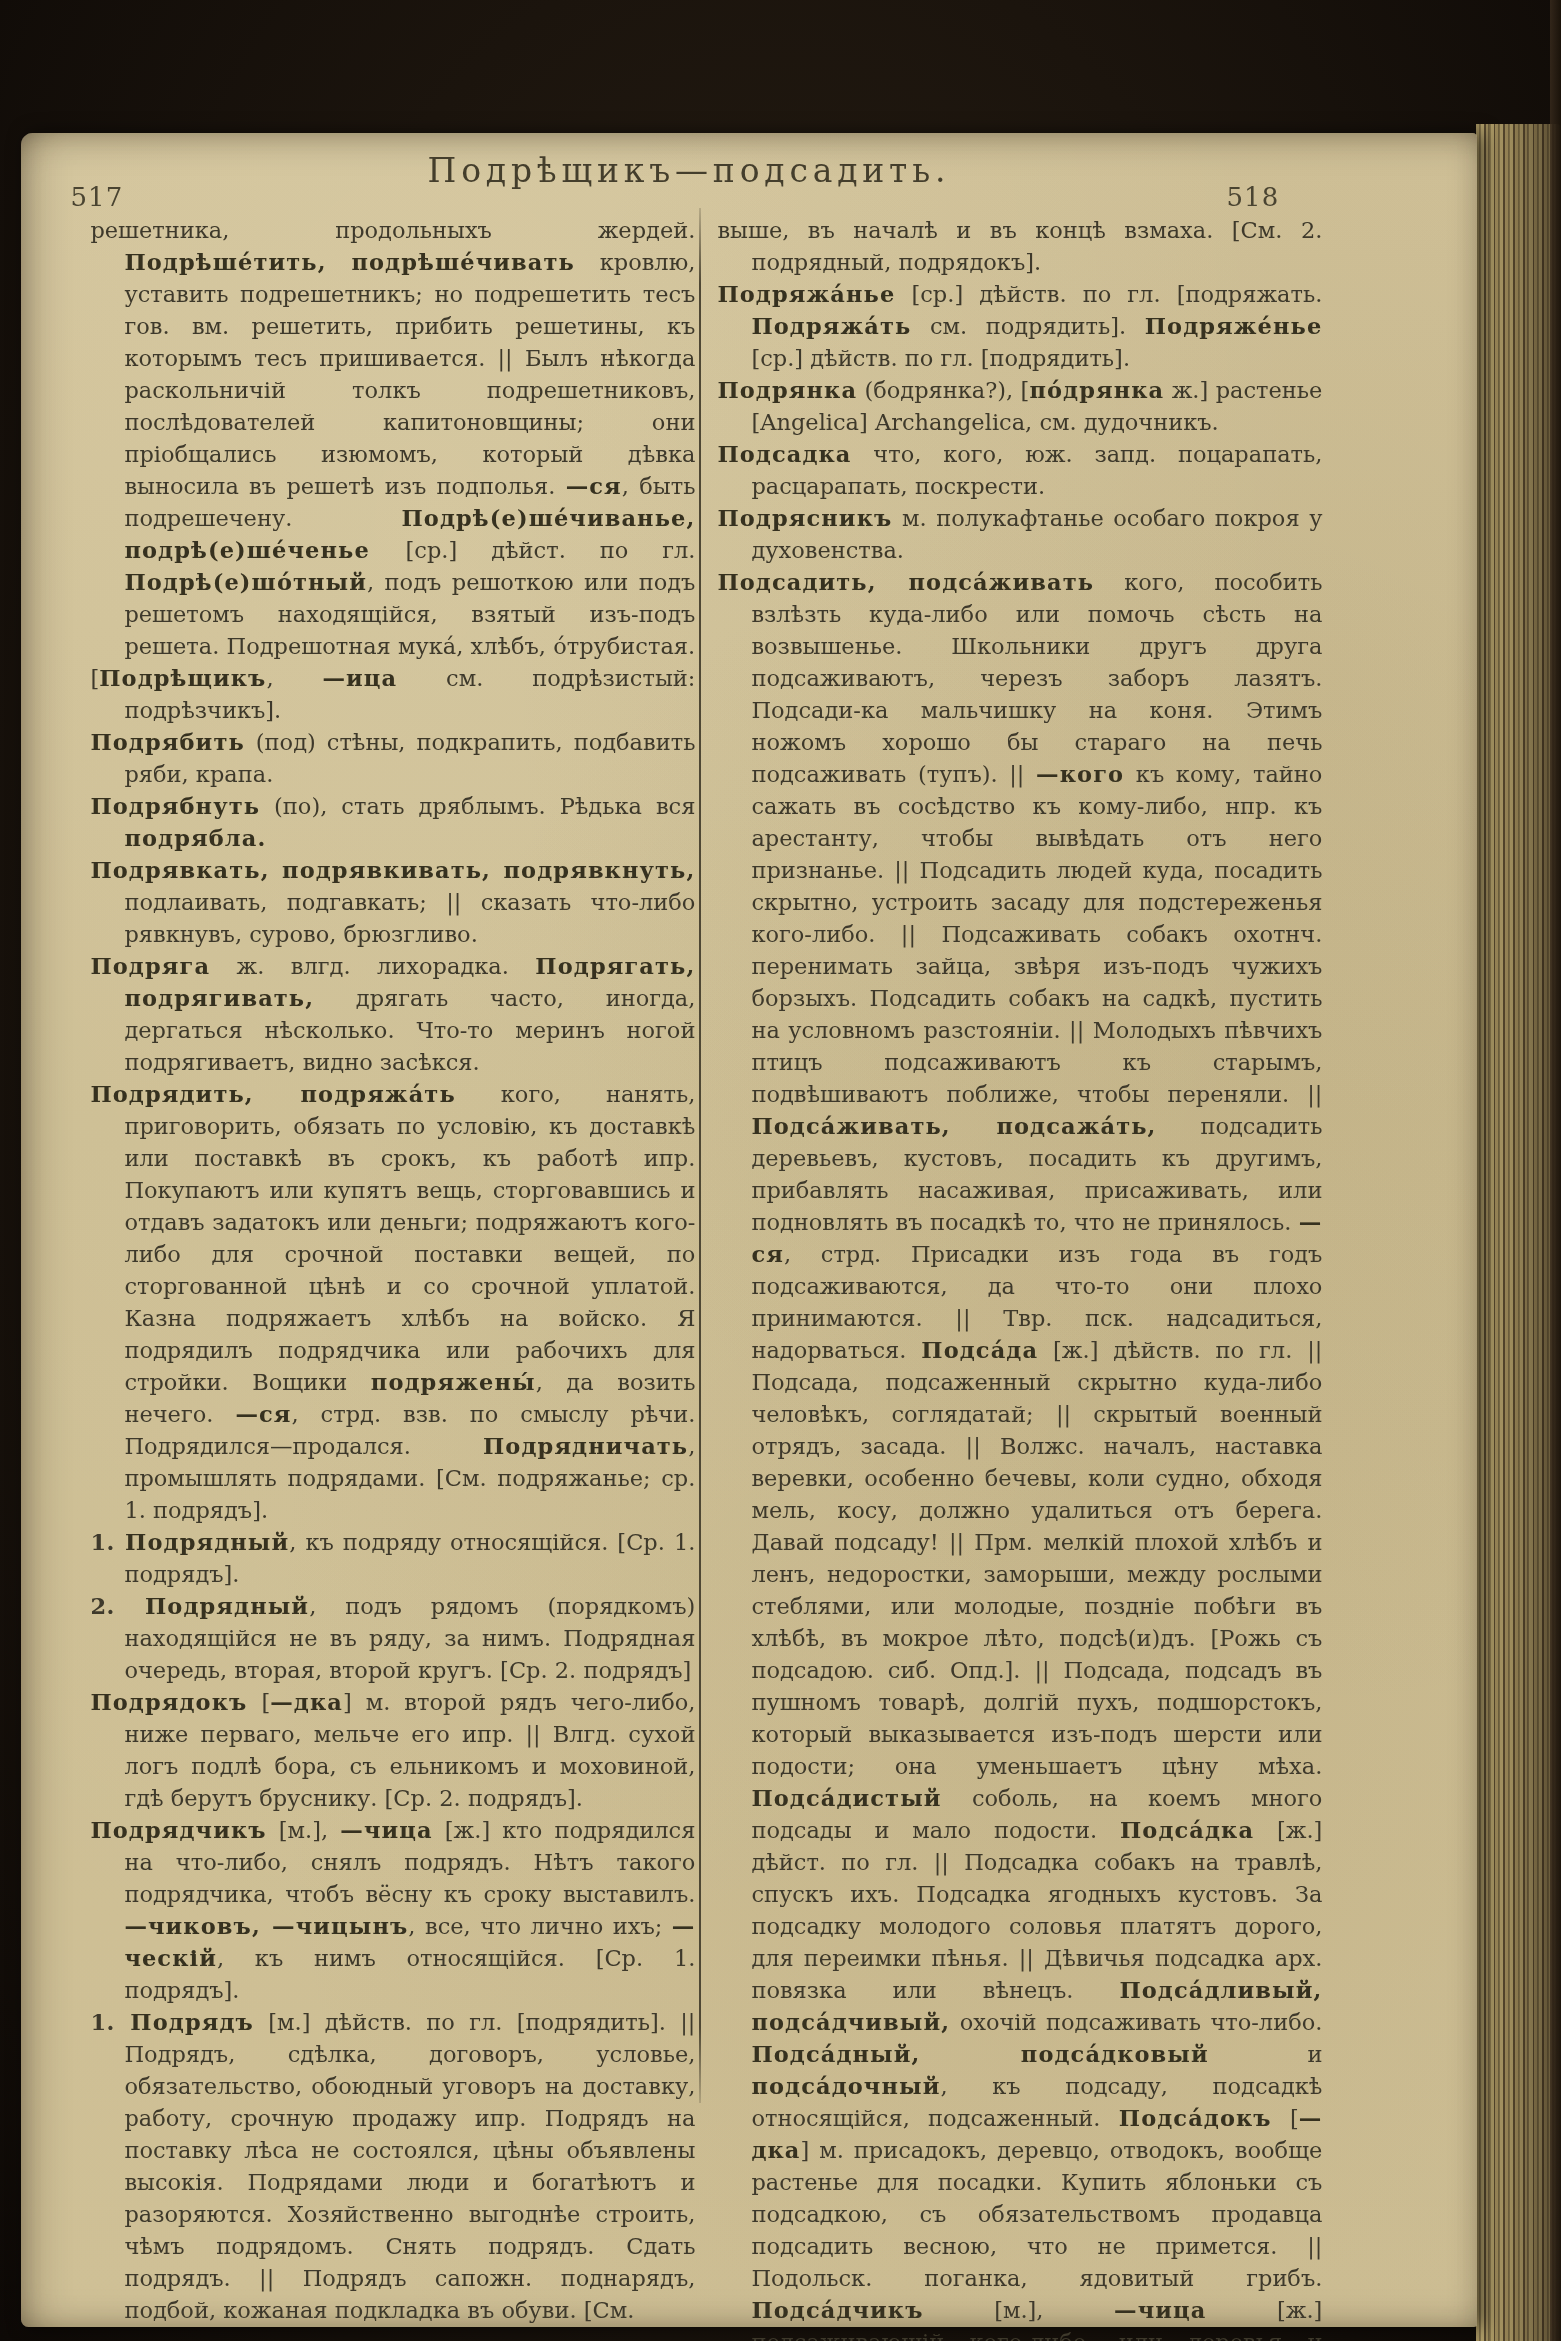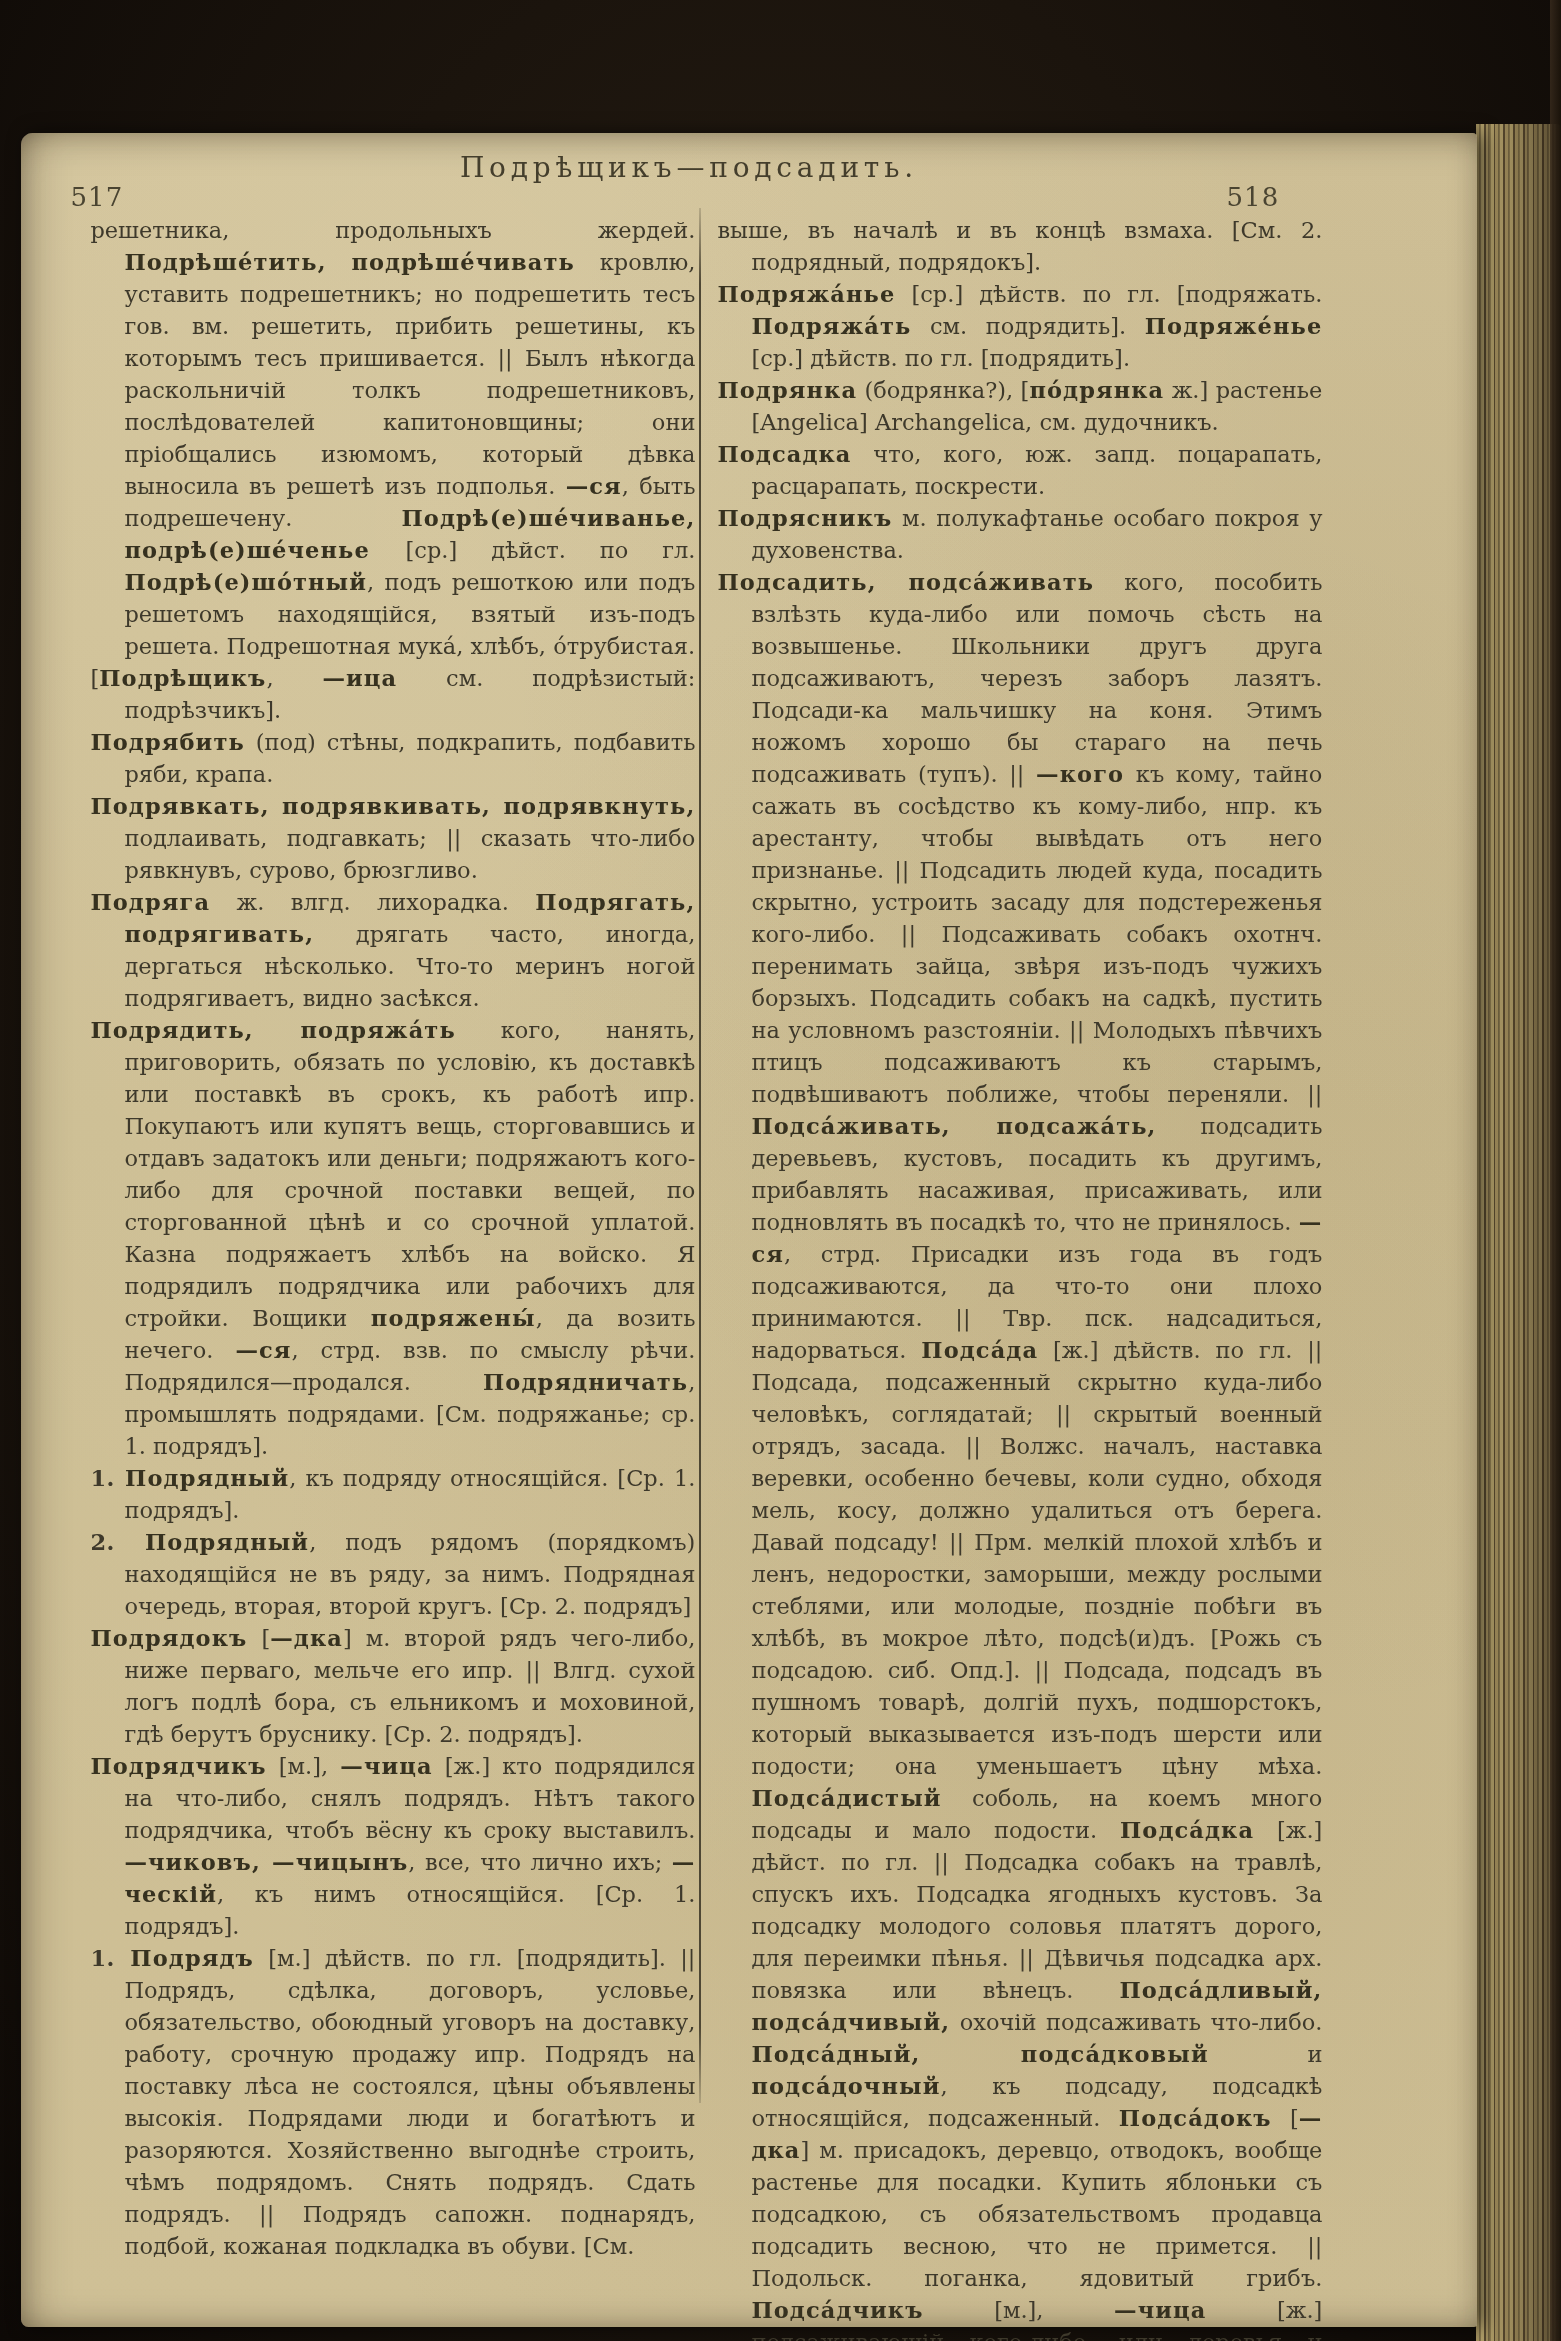--- a/index.html
+++ b/index.html
@@ -48,21 +48,21 @@
 
   .page-num {
     position: absolute; top: 20.4px;
     font-size: 26px; color: #4a4431; letter-spacing: 1.1px; margin-top: 29px;
   }
   .page-num.left  { left: 49px;  }
   .page-num.right { left: 1205px; }
   .running-head {
     position: absolute; top: 18px; left: 0; width: 1335px;
     text-align: center;
-    font-size: 28px; letter-spacing: 4.8px; color: #443e2c;
+    font-size: 33px; letter-spacing: 4.8px; color: #443e2c;
   }
 
   .column {
     position: absolute; top: 81px; width: 605px;
     font-size: 22.5px; line-height: 32px;
     text-align: justify;
   }
   .col-left  { left: 69px; }
   .col-right { left: 696px; }
 
@@ -87,20 +87,21 @@
 
   <div class="page">
     <div class="page-num left">517</div>
     <div class="running-head">Подрѣщикъ—подсадить.</div>
     <div class="page-num right">518</div>
 
     <div class="column col-left">
         <p class="entry"><span class="t-n">решетника, продольныхъ жердей. </span><span class="t-b">Подрѣшéтить, подрѣшéчивать </span><span class="t-i">кровлю</span><span class="t-n">, уставить подрешетникъ; но </span><span class="t-i">подрешетить тесъ</span><span class="t-n"> гов. вм. решетить, прибить решетины, къ которымъ тесъ пришивается. || Былъ нѣкогда раскольничій толкъ </span><span class="t-i">подрешетниковъ</span><span class="t-n">, послѣдователей капитоновщины; они пріобщались изюмомъ, который дѣвка выносила въ решетѣ изъ подполья. </span><span class="t-b">—ся</span><span class="t-n">, быть подрешечену. </span><span class="t-b">Подрѣ(е)шéчиванье, подрѣ(е)шéченье </span><span class="t-n">[ср.] дѣйст. по гл. </span><span class="t-b">Подрѣ(е)шóтный</span><span class="t-n">, подъ решоткою или подъ решетомъ находящійся, взятый изъ-подъ решета. </span><span class="t-i">Подрешотная мукá, хлѣбъ, </span><span class="t-n">óтрубистая.</span></p>
         <p class="entry"><span class="t-n">[</span><span class="t-b">Подрѣщикъ</span><span class="t-n">, </span><span class="t-b">—ица</span><span class="t-n"> см. </span><span class="t-i">подрѣзистый: подрѣзчикъ</span><span class="t-n">].</span></p>
         <p class="entry"><span class="t-b">Подрябить</span><span class="t-n"> (под) </span><span class="t-i">стѣны</span><span class="t-n">, подкрапить, подбавить ряби, крапа.</span></p>
+        <p class="entry"><span class="t-b">Подрябнуть</span><span class="t-n"> (по), стать дряблымъ. </span><span class="t-i">Рѣдька вся </span><span class="t-b">подрябла.</span></p>
         <p class="entry"><span class="t-b">Подрявкать, подрявкивать, подрявкнуть,</span><span class="t-n"> подлаивать, подгавкать; || сказать что-либо рявкнувъ, сурово, брюзгливо.</span></p>
         <p class="entry"><span class="t-b">Подряга</span><span class="t-n"> ж. </span><span class="t-i">влгд.</span><span class="t-n"> лихорадка. </span><span class="t-b">Подрягать, подрягивать,</span><span class="t-n"> дрягать часто, иногда, дергаться нѣсколько. </span><span class="t-i">Что-то меринъ ногой подрягиваетъ, видно засѣкся.</span></p>
         <p class="entry"><span class="t-b">Подрядить, подряжáть</span><span class="t-n"> кого, нанять, приговорить, обязать по условію, къ доставкѣ или поставкѣ въ срокъ, къ работѣ ипр. </span><span class="t-i">Покупаютъ</span><span class="t-n"> или </span><span class="t-i">купятъ</span><span class="t-n"> вещь, сторговавшись и отдавъ задатокъ или деньги; </span><span class="t-i">подряжаютъ</span><span class="t-n"> кого-либо для срочной поставки вещей, по сторгованной цѣнѣ и со срочной уплатой. </span><span class="t-i">Казна подряжаетъ хлѣбъ на войско. Я подрядилъ подрядчика или рабочихъ для стройки. Вощики </span><span class="t-b">подряжены́</span><span class="t-i">, да возить нечего.</span><span class="t-n"> </span><span class="t-b">—ся</span><span class="t-n">, стрд. взв. по смыслу рѣчи. </span><span class="t-i">Подрядился—продался.</span><span class="t-n"> </span><span class="t-b">Подрядничать</span><span class="t-n">, промышлять подрядами. [См. </span><span class="t-i">подряжанье</span><span class="t-n">; ср. 1. </span><span class="t-i">подрядъ</span><span class="t-n">].</span></p>
         <p class="entry"><span class="entry-num">1. </span><span class="t-b">Подрядный</span><span class="t-n">, къ подряду относящійся. [Ср. 1. </span><span class="t-i">подрядъ</span><span class="t-n">].</span></p>
         <p class="entry"><span class="entry-num">2. </span><span class="t-b">Подрядный</span><span class="t-n">, подъ рядомъ (порядкомъ) находящійся не въ ряду, за нимъ. </span><span class="t-i">Подрядная очередь,</span><span class="t-n"> вторая, второй кругъ. [Ср. 2. </span><span class="t-i">подрядъ</span><span class="t-n">]</span></p>
         <p class="entry"><span class="t-b">Подрядокъ</span><span class="t-n"> [</span><span class="t-b">—дка</span><span class="t-n">] м. второй рядъ чего-либо, ниже перваго, мельче его ипр. || </span><span class="t-i">Влгд.</span><span class="t-n"> сухой логъ подлѣ бора, съ ельникомъ и моховиной, гдѣ берутъ бруснику. [Ср. 2. </span><span class="t-i">подрядъ</span><span class="t-n">].</span></p>
         <p class="entry"><span class="t-b">Подрядчикъ</span><span class="t-n"> [м.], </span><span class="t-b">—чица</span><span class="t-n"> [ж.] кто подрядился на что-либо, снялъ подрядъ. </span><span class="t-i">Нѣтъ такого подрядчика, чтобъ вёсну къ сроку выставилъ.</span><span class="t-n"> </span><span class="t-b">—чиковъ, —чицынъ</span><span class="t-n">, все, что лично ихъ; </span><span class="t-b">—ческій</span><span class="t-n">, къ нимъ относящійся. [Ср. 1. </span><span class="t-i">подрядъ</span><span class="t-n">].</span></p>
         <p class="entry"><span class="entry-num">1. </span><span class="t-b">Подрядъ</span><span class="t-n"> [м.] дѣйств. по гл. [</span><span class="t-i">подрядить</span><span class="t-n">]. || </span><span class="t-i">Подрядъ</span><span class="t-n">, сдѣлка, договоръ, условье, обязательство, обоюдный уговоръ на доставку, работу, срочную продажу ипр. </span><span class="t-i">Подрядъ на поставку лѣса не состоялся, цѣны объявлены высокія. Подрядами люди и богатѣютъ и разоряются. Хозяйственно выгоднѣе строить, чѣмъ подрядомъ. Снять подрядъ. Сдать подрядъ.</span><span class="t-n"> || </span><span class="t-i">Подрядъ</span><span class="t-n"> сапожн. поднарядъ, подбой, кожаная подкладка въ обуви. [См. </span></p>
       </div>
 

